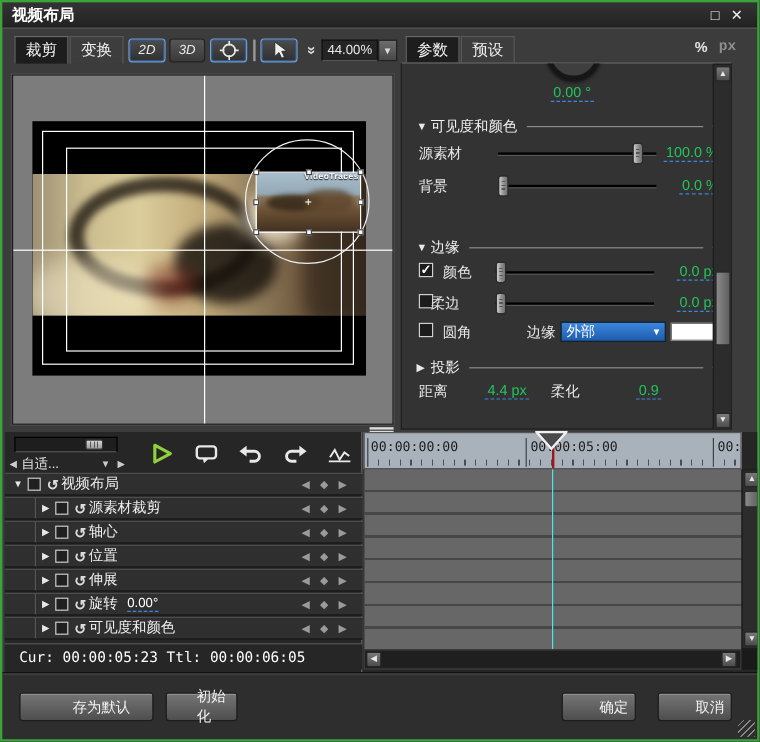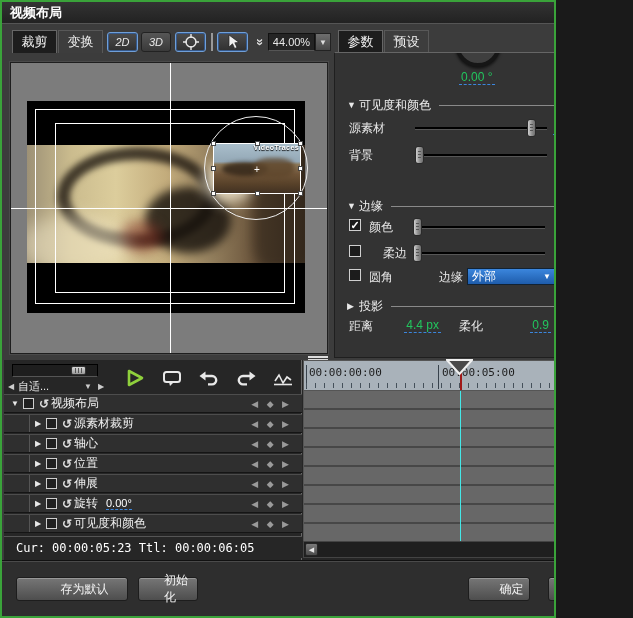--- a/index.html
+++ b/index.html
@@ -1,20 +1,20 @@
 <!DOCTYPE html>
 <html style="--accent: #3b86dd; --green-border: #3aa33a; --ruler: #a9b2ba; --playhead: #44e8e8; --play-green: #8fd03c;"><head>
 <meta charset="utf-8">
 <style>
   * { margin:0; padding:0; box-sizing:border-box; }
   html,body { width:633px; height:618px; background:#1a1a1a; }
   body { font-family:"Liberation Sans", sans-serif; font-size:12px; color:#e8e8e8; }
   .mono { font-family:"DejaVu Sans Mono", monospace; }
 
-  .window { position:absolute; left:0; top:0; width:556px; height:618px;
+  .window { position:absolute; left:0; top:0; width:633px; height:618px;
     background:#3c3c3c; border:2px solid var(--green-border,#3aa33a); overflow:hidden; }
 
   
   .titlebar { position:absolute; left:0; top:0; width:629px; height:22px;
     background:linear-gradient(#333,#222); border-bottom:1px solid #555;
     display:flex; align-items:center; padding:0 8px; }
   .titlebar .title { font-weight:bold; color:#fff; font-size:13px; }
   .titlebar .spacer { flex:1; }
   .tb-btn { width:18px; height:16px; color:#eee; font-size:12px; text-align:center; line-height:16px; cursor:default; }
 
@@ -272,21 +272,21 @@
       <span class="cb" style="left:14px;top:1px;">✓</span>
       <span class="plabel" style="left:34px;">颜色</span>
       <div class="slider" style="left:78px;width:132px;">
         <div class="trk"></div>
           <div class="thumb" style="left:0px;"></div>
       </div>
       <div class="valbox" style="left:200px;top:1px;width:66px;"><span class="pval">0.0 px</span></div>
     </div>
     <div class="prow" style="top:191px;">
       <span class="cb" style="left:14px;top:1px;"></span>
-      <span class="plabel" style="left:48px;">柔边</span>
+      <span class="plabel" style="left:24px;">柔边</span>
       <div class="slider" style="left:78px;width:132px;">
         <div class="trk"></div>
           <div class="thumb" style="left:0px;"></div>
       </div>
       <div class="valbox" style="left:200px;top:1px;width:66px;"><span class="pval">0.0 px</span></div>
     </div>
     <div class="prow" style="top:215px;">
       <span class="cb" style="left:14px;top:1px;"></span>
       <span class="plabel" style="left:34px;">圆角</span>
       <span class="plabel" style="left:104px;">边缘</span>

